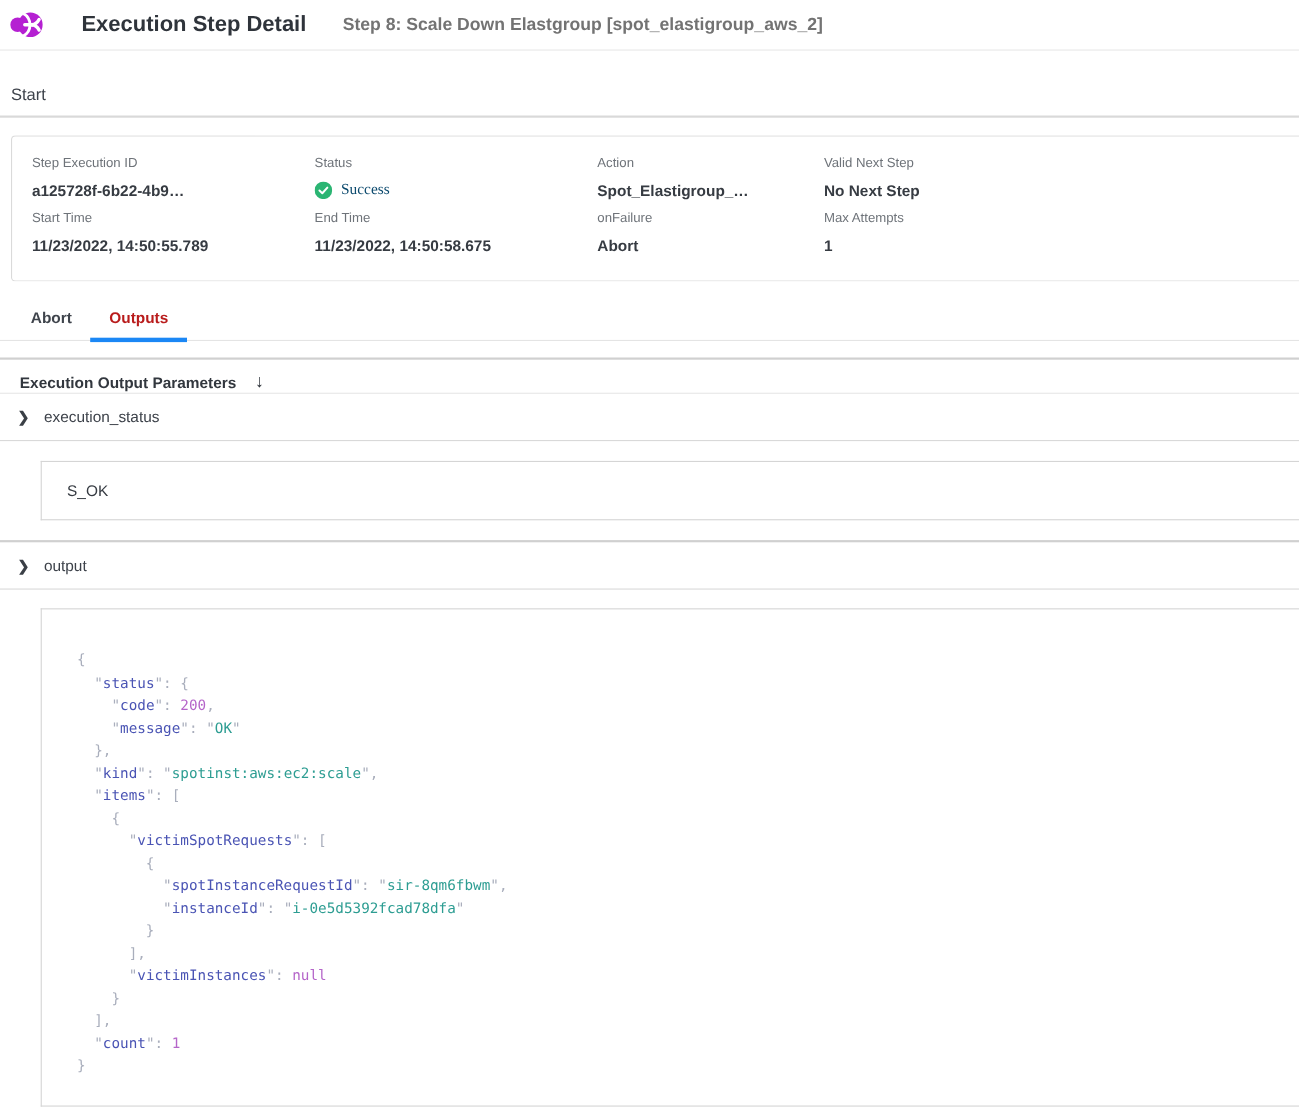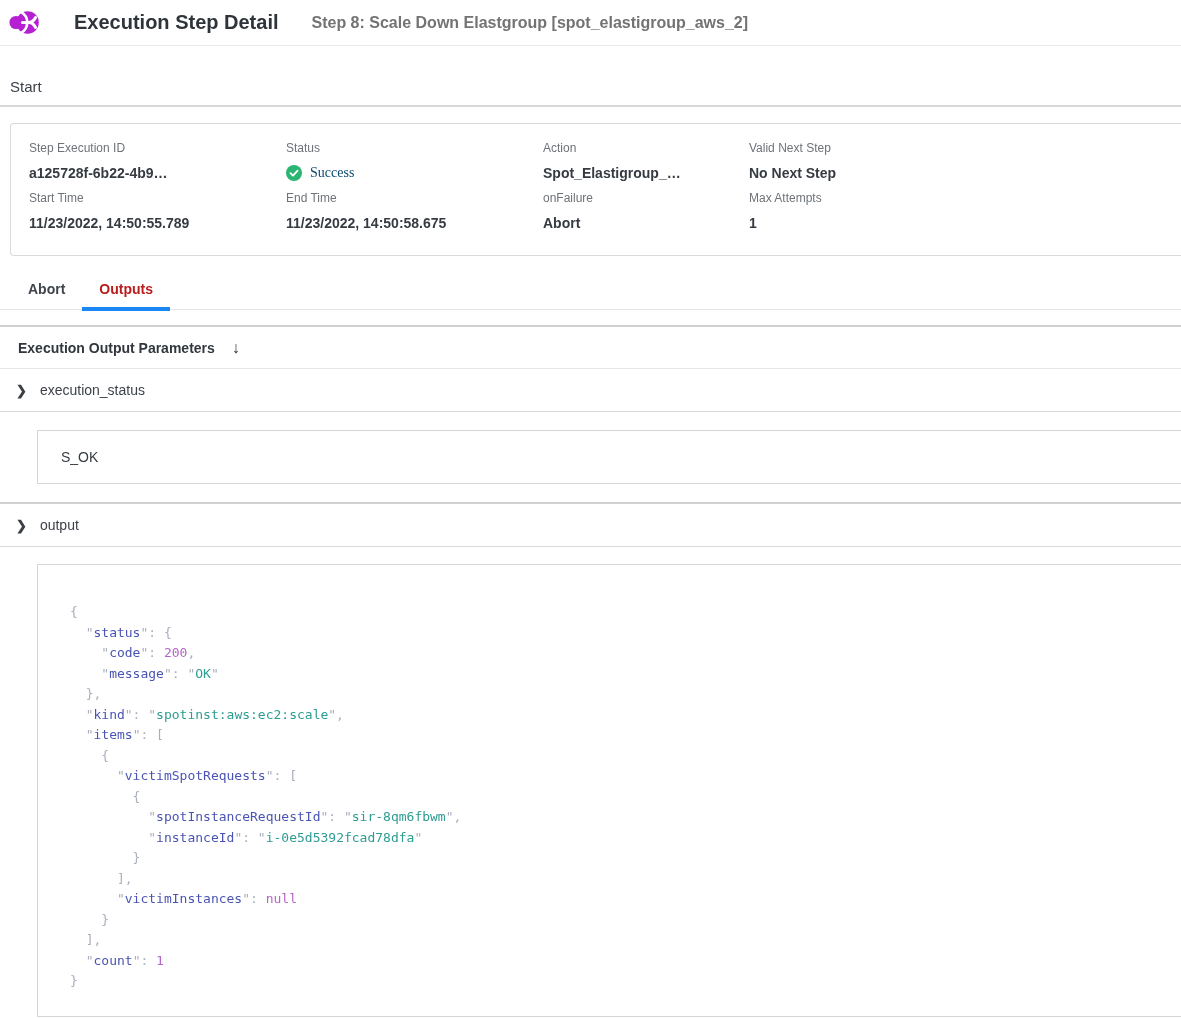--- a/index.html
+++ b/index.html
@@ -42,21 +42,21 @@
   .tab { position:relative; padding:0 17px 12px; font-size:14px; font-weight:700; color:#3f444c; cursor:pointer; }
   .tab.active { color:#b91c1c; }
   .tab.active::after { content:""; position:absolute; left:0; right:0; bottom:-2px; height:4px; background:#1b87f5; }
 
   .thick-divider { height:2px; background:#d0d0d0; }
   .tabs + .thick-divider { margin-top:15px; }
 
   
   .param-header {
     display:flex; align-items:center;
-    padding:13px 0 12px 18px; border-bottom:1px solid #e6e6e6;
+    padding:13px 0 1px 18px; border-bottom:1px solid #e6e6e6;
   }
   .param-header .ph-label { font-size:14px; font-weight:700; color:#32373e; }
   .down-arrow { margin-left:17px; font-size:16px; font-weight:700; color:#32373e; cursor:pointer; line-height:1; }
 
   .section-row {
     display:flex; align-items:center;
     padding:13px 0 13px 16px; border-bottom:1px solid #d9d9d9; cursor:pointer;
   }
   .chev { font-size:13px; font-weight:700; color:#3a3f46; line-height:1; }
   .section-row .sec-label { font-size:14px; color:#3d424a; margin-left:13px; }

